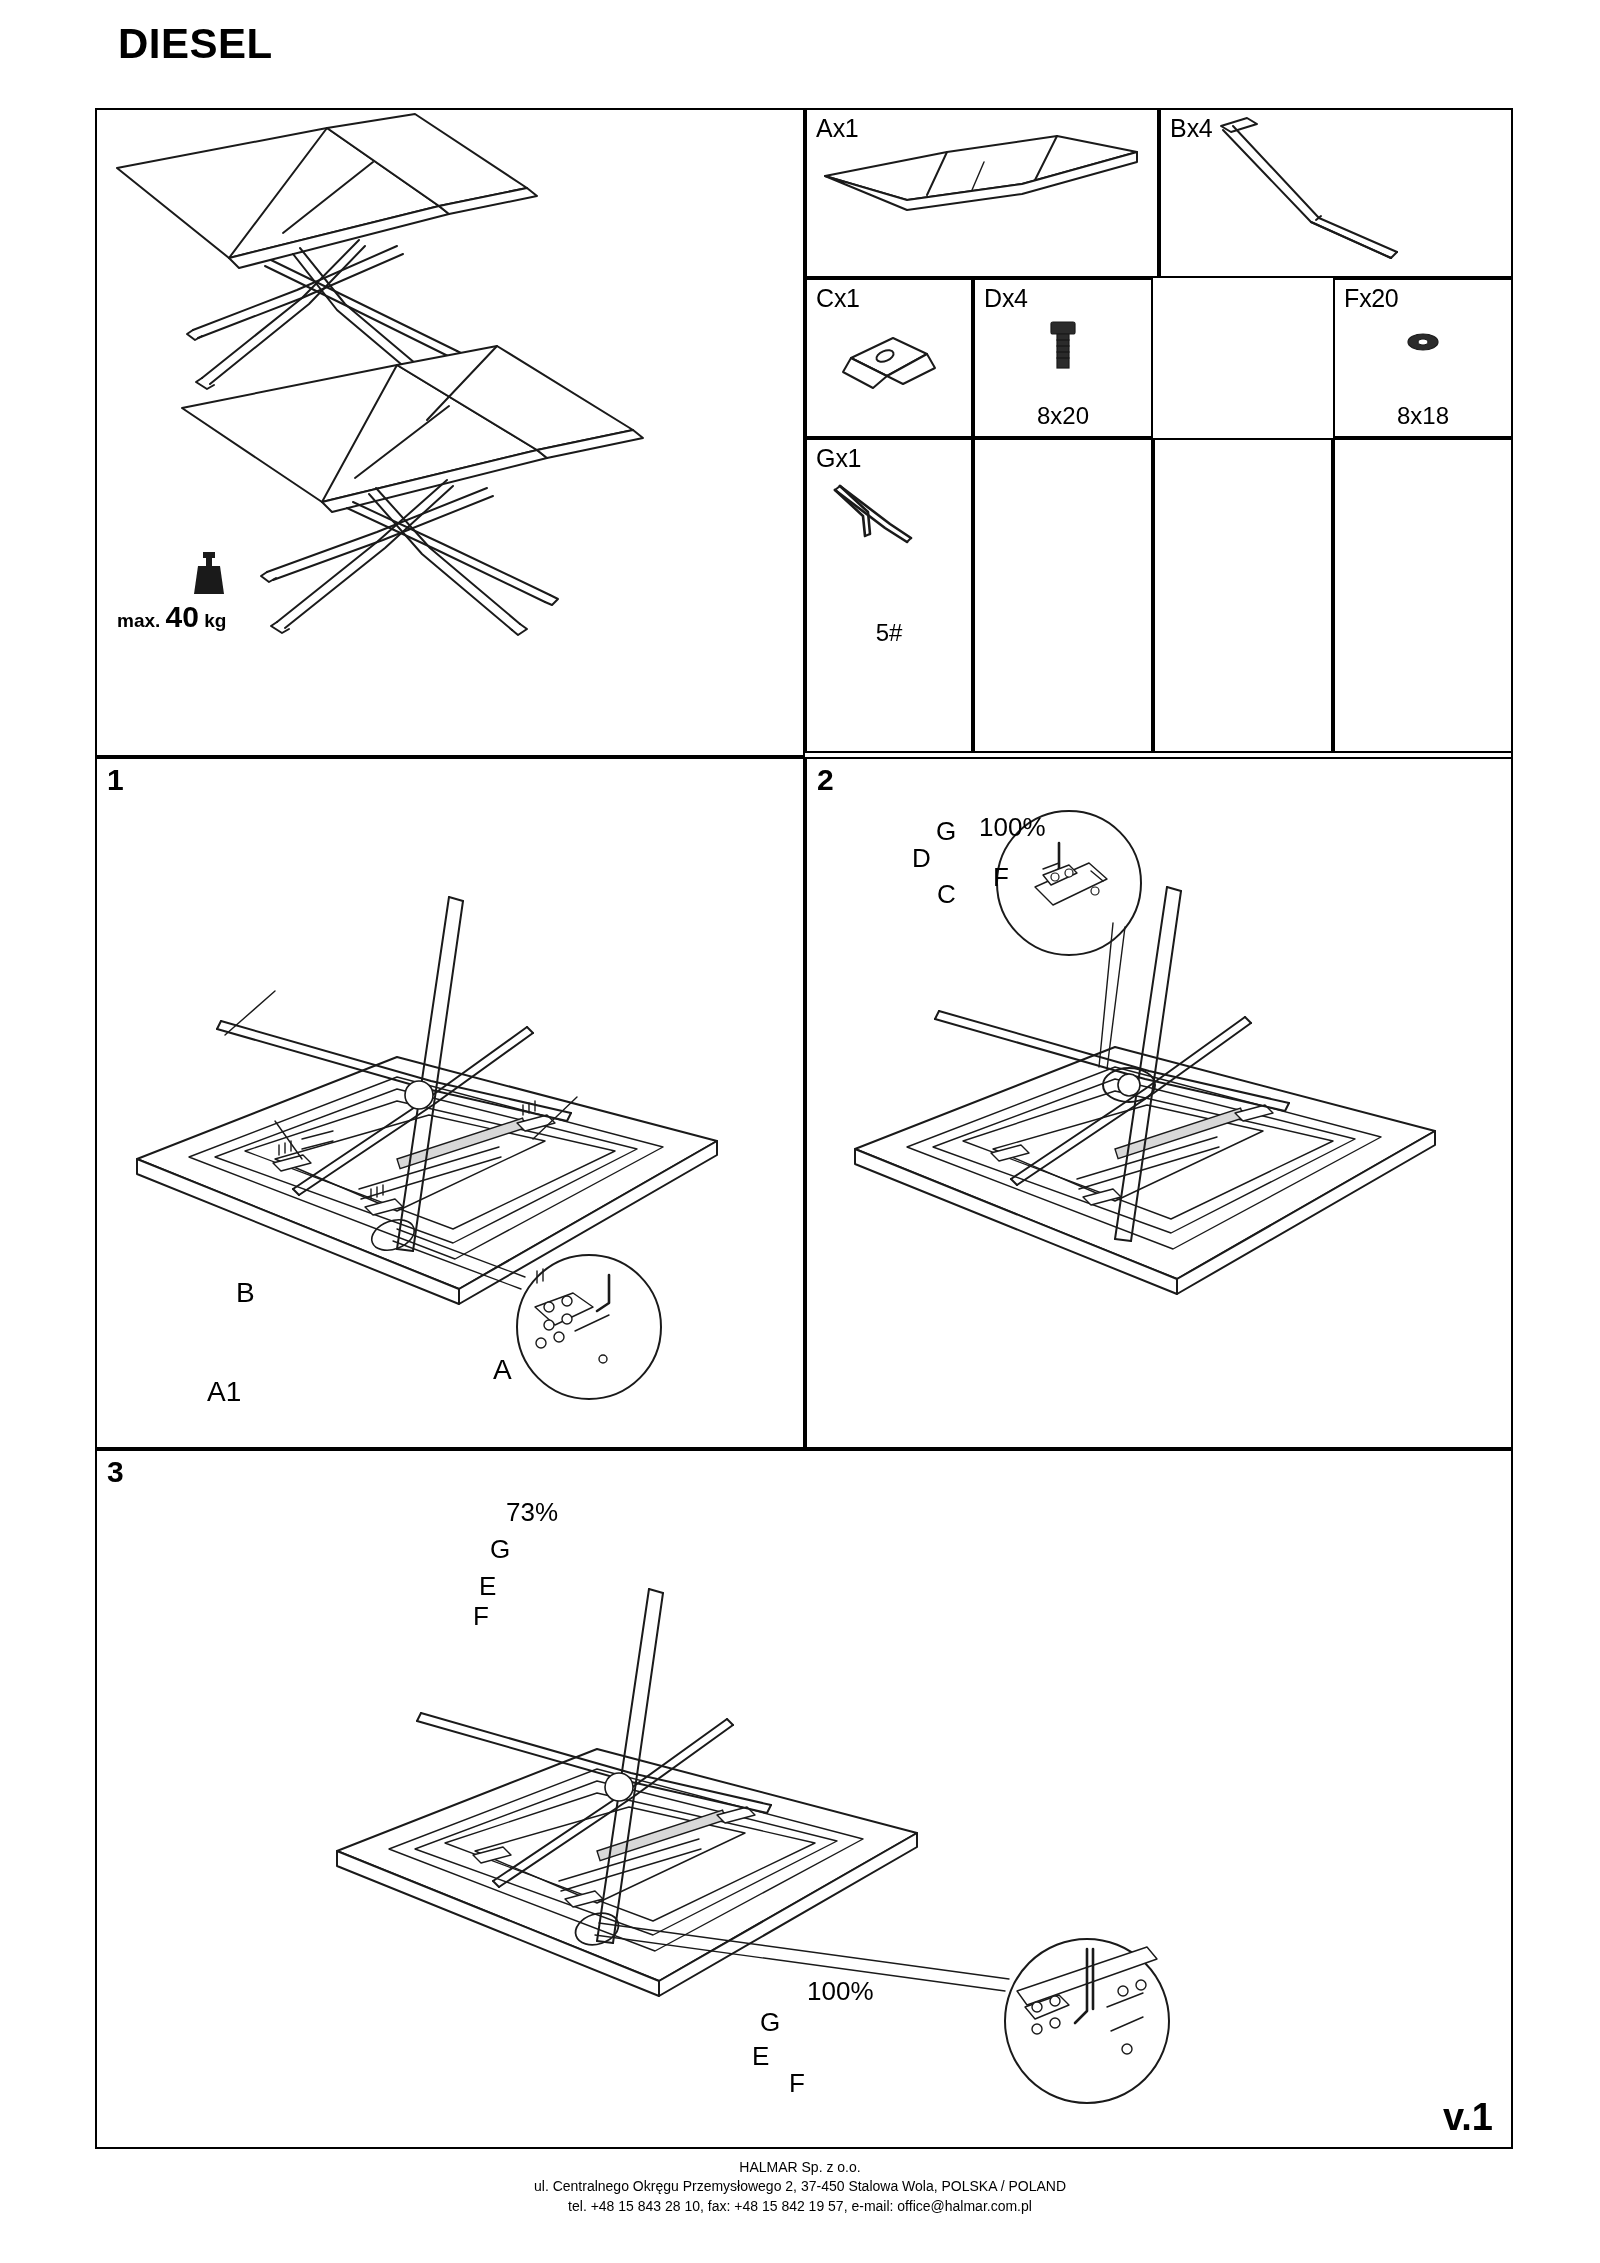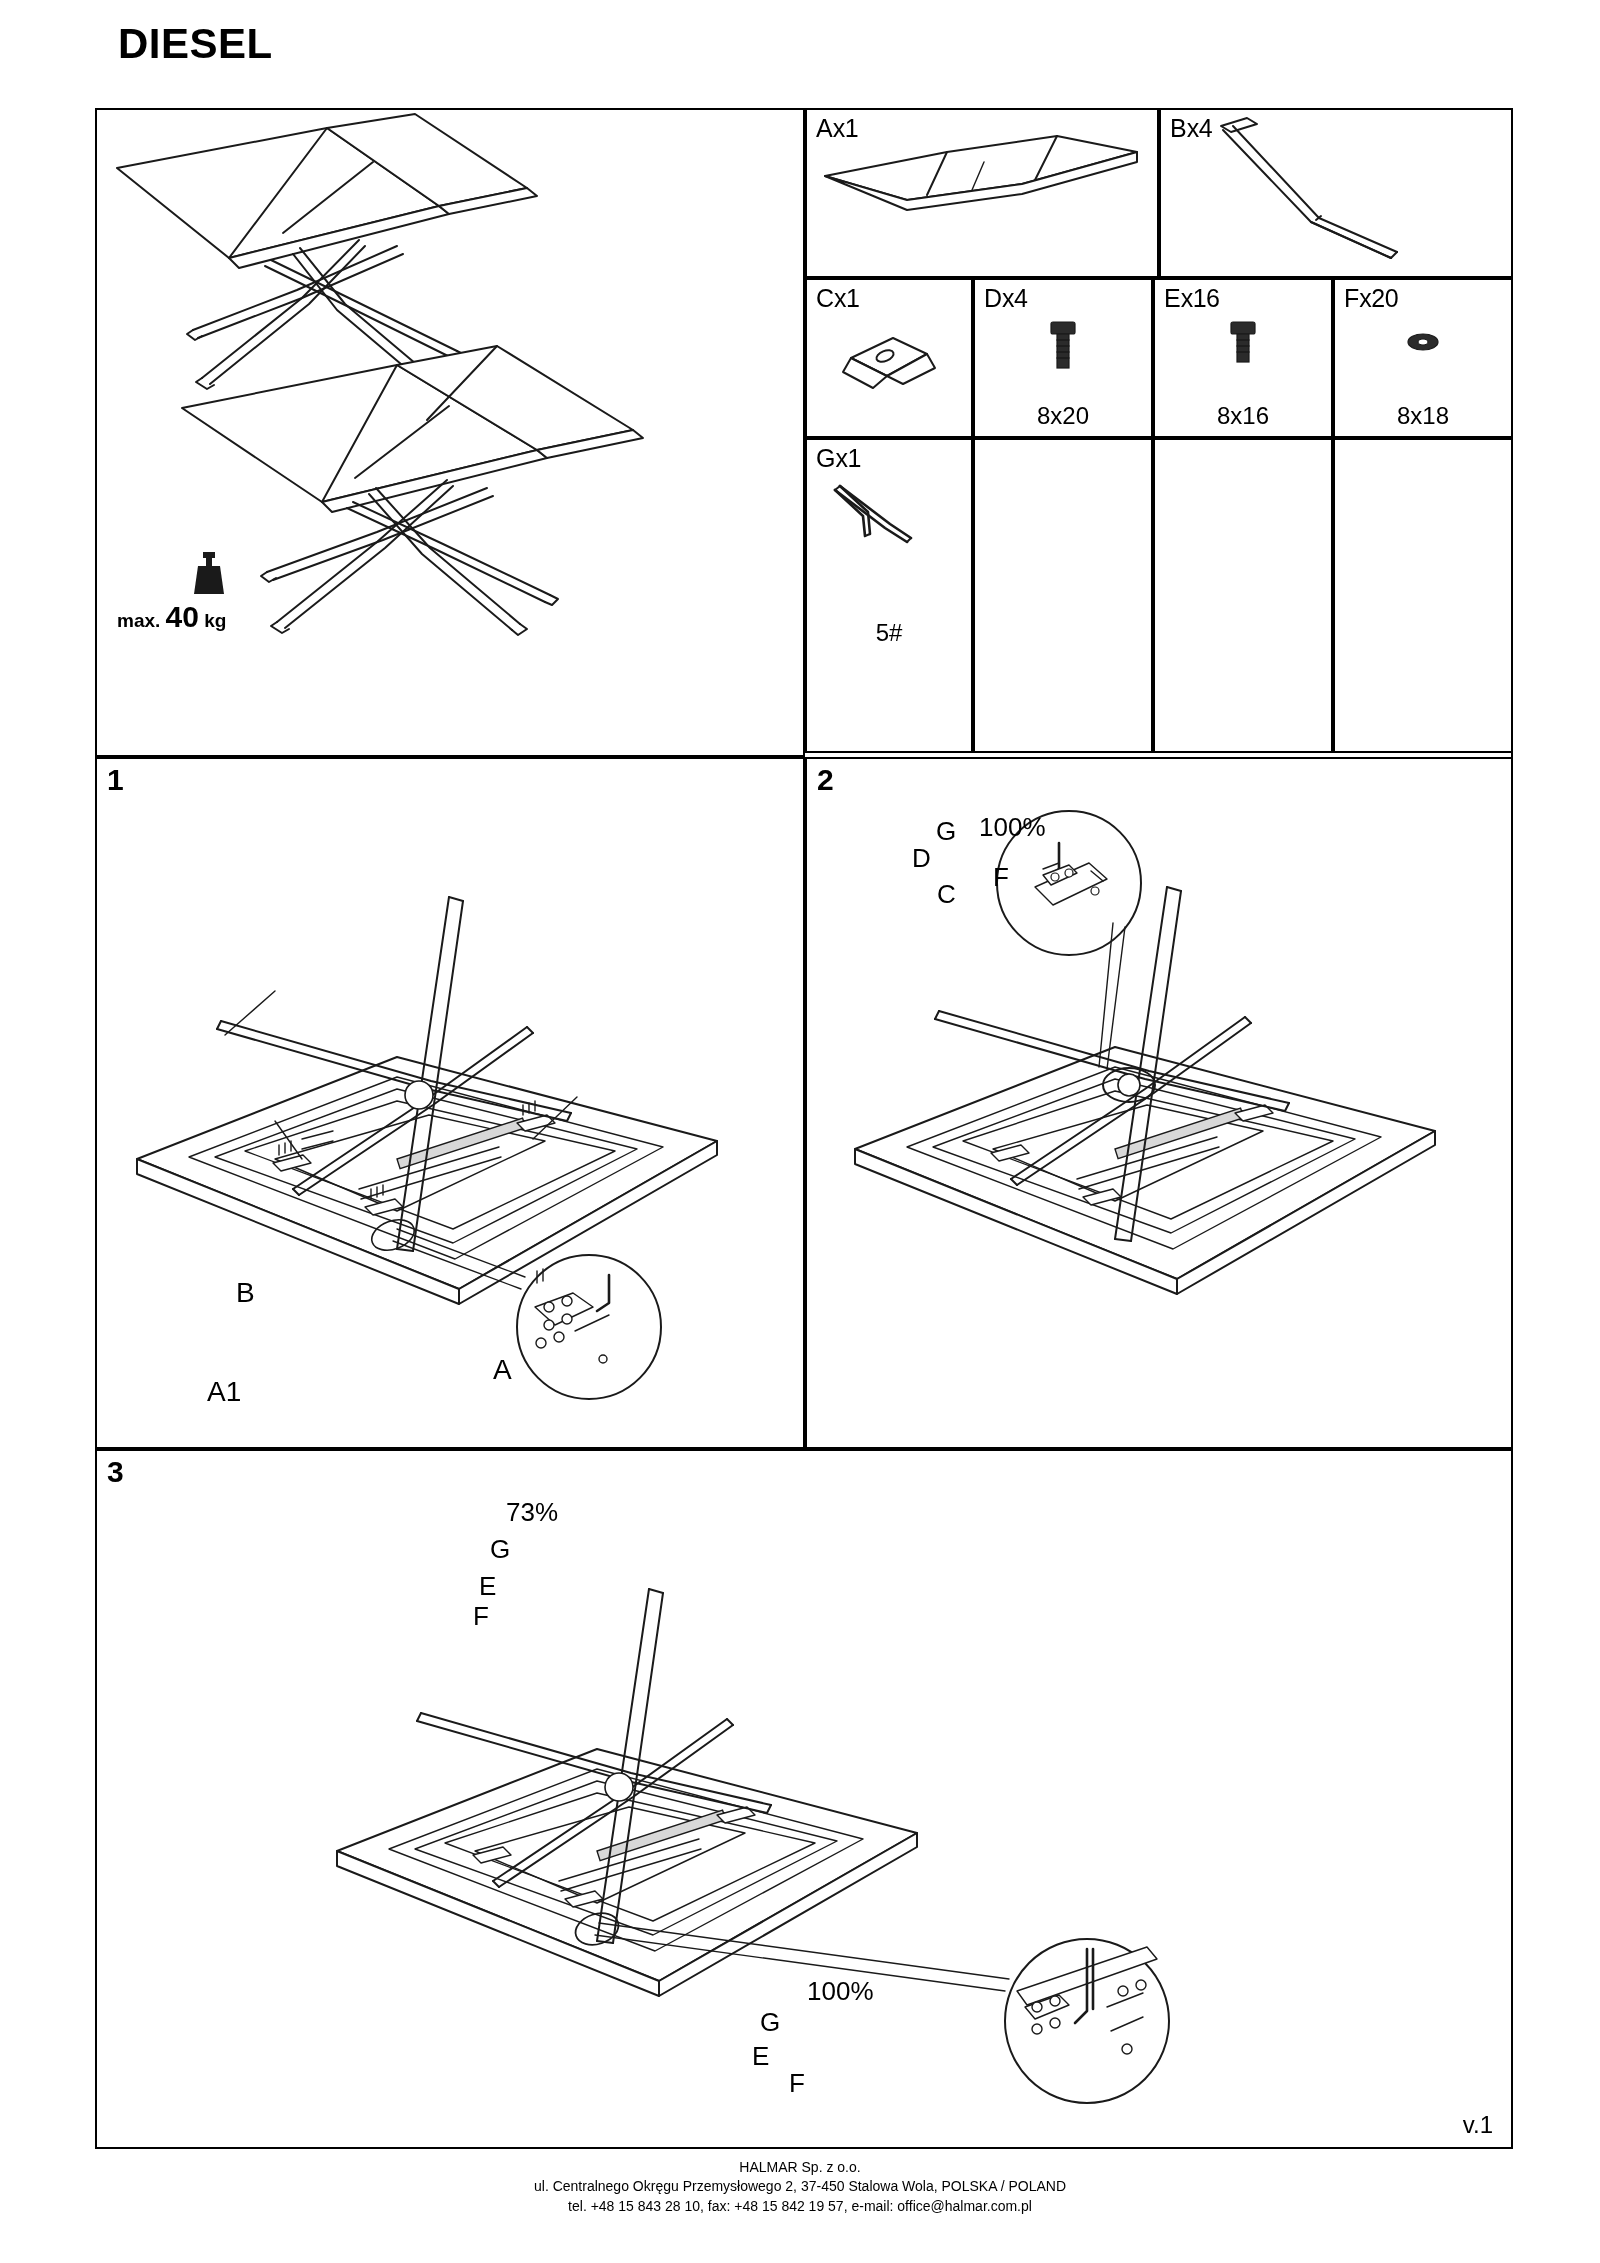--- a/index.html
+++ b/index.html
@@ -158,22 +158,22 @@
     width: 1600px;
     text-align: center;
     font-size: 14px;
     line-height: 1.38;
     font-family: "Liberation Sans", sans-serif;
   }
   .version {
     position: absolute;
     right: 18px;
     bottom: 8px;
-    font-size: 24px;
-    font-weight: normal;
+    font-size: 38px;
+    font-weight: bold;
     margin-left: 12px;
   }
 </style>
 </head>
 <body>
 
 <div class="page">
 
   <div class="brand-title">DIESEL</div>
 
@@ -290,31 +290,20 @@
         <span>D</span><span class="qty">x4</span>
       </div>
       <svg class="art" width="176" height="120" viewBox="0 0 176 120">
         <rect class="fill-dark" x="76" y="42" width="24" height="12" rx="2"></rect>
         <rect class="fill-dark" x="82" y="54" width="12" height="34"></rect>
         <path class="ln-thin" d="M82,60 L94,60 M82,66 L94,66 M82,72 L94,72 M82,78 L94,78"></path>
       </svg>
       <div class="pt-size">8x20</div>
     </div>
 
-    <div class="pt-cell" style="left:348px; top:170px; width:180px; height:160px;">
-      <div class="pt-label">
-        <span>E</span><span class="qty">x16</span>
-      </div>
-      <svg class="art" width="176" height="120" viewBox="0 0 176 120">
-        <rect class="fill-dark" x="76" y="42" width="24" height="12" rx="2"></rect>
-        <rect class="fill-dark" x="82" y="54" width="12" height="28"></rect>
-        <path class="ln-thin" d="M82,60 L94,60 M82,66 L94,66 M82,72 L94,72"></path>
-      </svg>
-      <div class="pt-size">8x16</div>
-    </div>
 
     <div class="pt-cell" style="left:528px; top:170px; width:180px; height:160px;">
       <div class="pt-label">
         <span>F</span><span class="qty">x20</span>
       </div>
       <svg class="art" width="176" height="120" viewBox="0 0 176 120">
         <ellipse class="fill-dark" cx="88" cy="62" rx="15" ry="8"></ellipse>
         <ellipse cx="88" cy="62" rx="5" ry="3" fill="#ffffff" stroke="#1a1a1a" stroke-width="1"></ellipse>
       </svg>
       <div class="pt-size">8x18</div>

